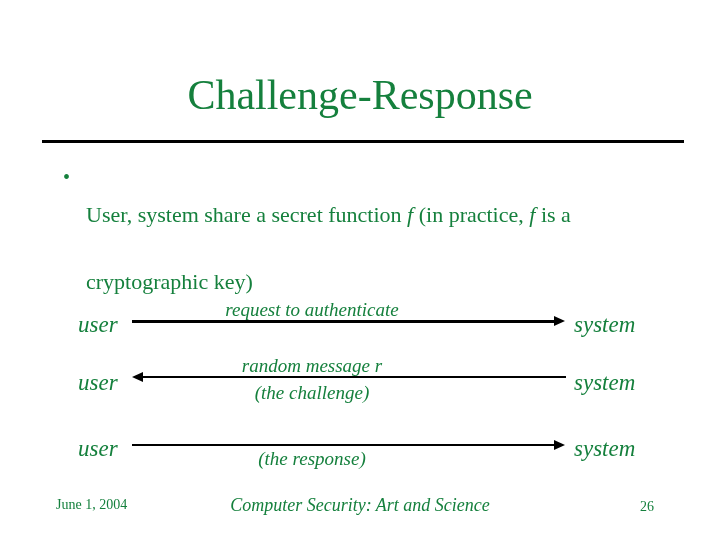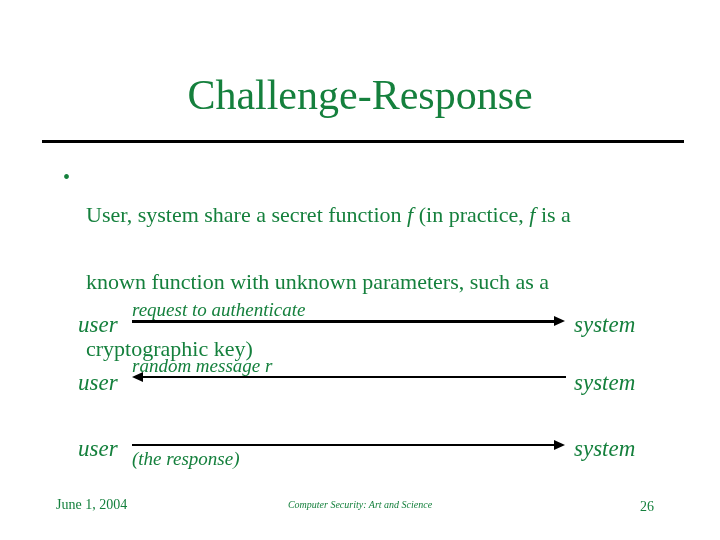--- a/index.html
+++ b/index.html
@@ -32,68 +32,68 @@
   #bullet-block .bline{white-space:nowrap;margin-top:37px;}
   .it{font-style:italic;}
   
   .ep{
     position:absolute;
     font-style:italic;font-size:23px;line-height:24px;
     white-space:nowrap;
   }
   .lbl{
     position:absolute;left:132px;width:360px;
-    text-align:left;
+    text-align:center;
     font-style:italic;font-size:19px;line-height:20px;
     white-space:nowrap;
   }
   .msg-line{position:absolute;background:#000;}
   .ah{position:absolute;width:0;height:0;}
   .ah-right{border-top:5px solid transparent;border-bottom:5px solid transparent;border-left:11px solid #000;}
   .ah-left{border-top:5px solid transparent;border-bottom:5px solid transparent;border-right:11px solid #000;}
   
   #footer-date{
     position:absolute;top:497px;left:56px;
     font-size:14px;line-height:16px;
   }
   #footer-credit{
     position:absolute;top:497px;left:160px;width:400px;
-    text-align:center;font-size:10px;line-height:16px;
+    text-align:center;font-size:18px;line-height:16px;
   }
   #footer-credit .c1{font-style:italic;}
   #page-number{
     position:absolute;top:499px;left:640px;width:30px;
     text-align:left;font-size:14px;line-height:16px;
   }
 </style>
 </head>
 <body>
 
 <div id="slide">
 
   <div id="title">Challenge-Response</div>
   <div id="title-rule"></div>
 
   <div id="bullet-block">
     <span class="marker">•</span>
     <div class="btext">
       <div class="bline"><span>User, system share a secret function </span><span class="it">f</span><span> (in practice, </span><span class="it">f</span><span> is a</span></div>
-      <div class="bline">known function with unknown parameters, such as a</div>
       <div class="bline">cryptographic key)</div>
     </div>
   </div>
 
   <div class="ep" style="left:78px;top:313px;">user</div>
   <div class="lbl" style="top:300px;">request to authenticate</div>
   <div class="msg-line" style="left:132px;top:320px;width:423px;height:3px;"></div>
   <div class="ah ah-right" style="left:554px;top:316px;"></div>
   <div class="ep" style="left:574px;top:313px;">system</div>
 
   <div class="ep" style="left:78px;top:371px;">user</div>
   <div class="lbl" style="top:356px;">random message r</div>
+  <div class="lbl" style="top:383px;">(the challenge)</div>
   <div class="ah ah-left" style="left:132px;top:372px;"></div>
   <div class="msg-line" style="left:143px;top:376px;width:423px;height:2px;"></div>
   <div class="ep" style="left:574px;top:371px;">system</div>
 
   <div class="ep" style="left:78px;top:437px;">user</div>
   <div class="lbl" style="top:449px;">(the response)</div>
   <div class="msg-line" style="left:132px;top:444px;width:422px;height:2px;"></div>
   <div class="ah ah-right" style="left:554px;top:440px;"></div>
   <div class="ep" style="left:574px;top:437px;">system</div>
 

